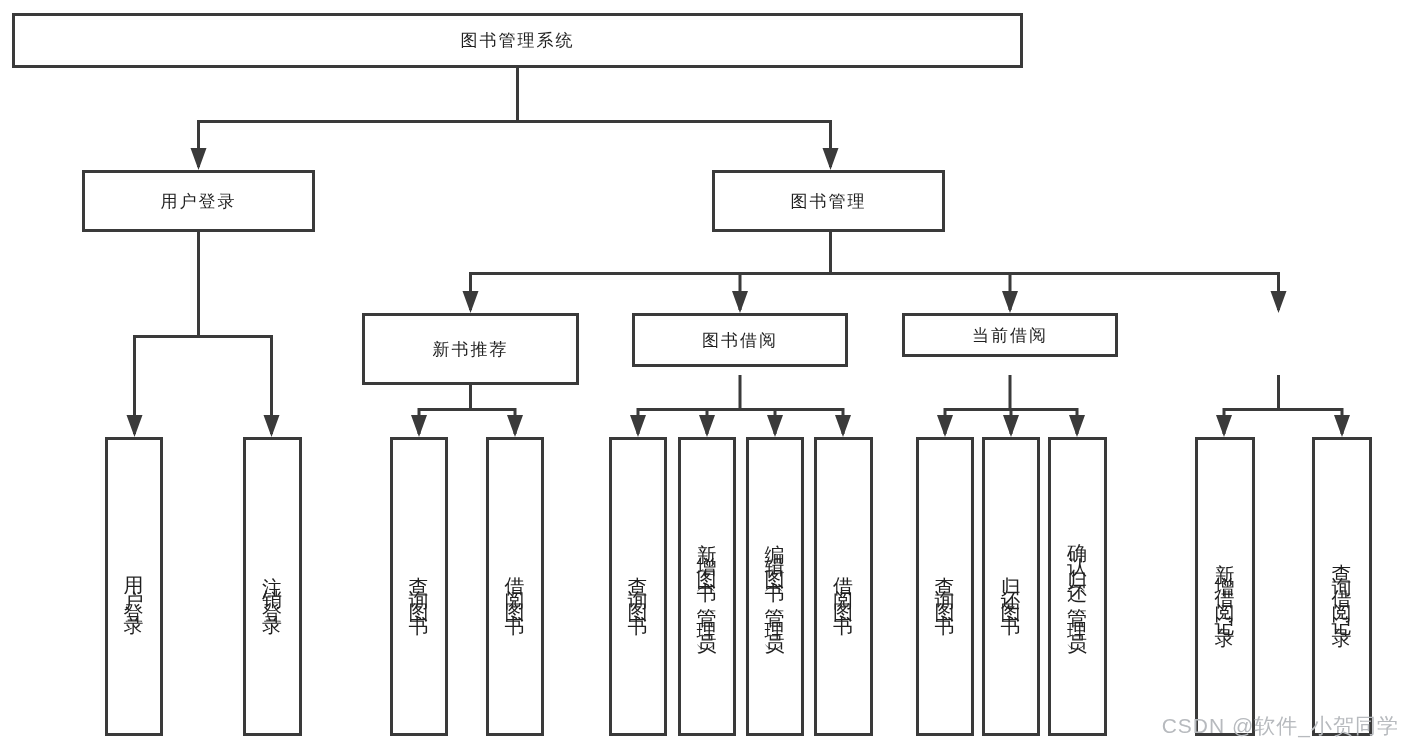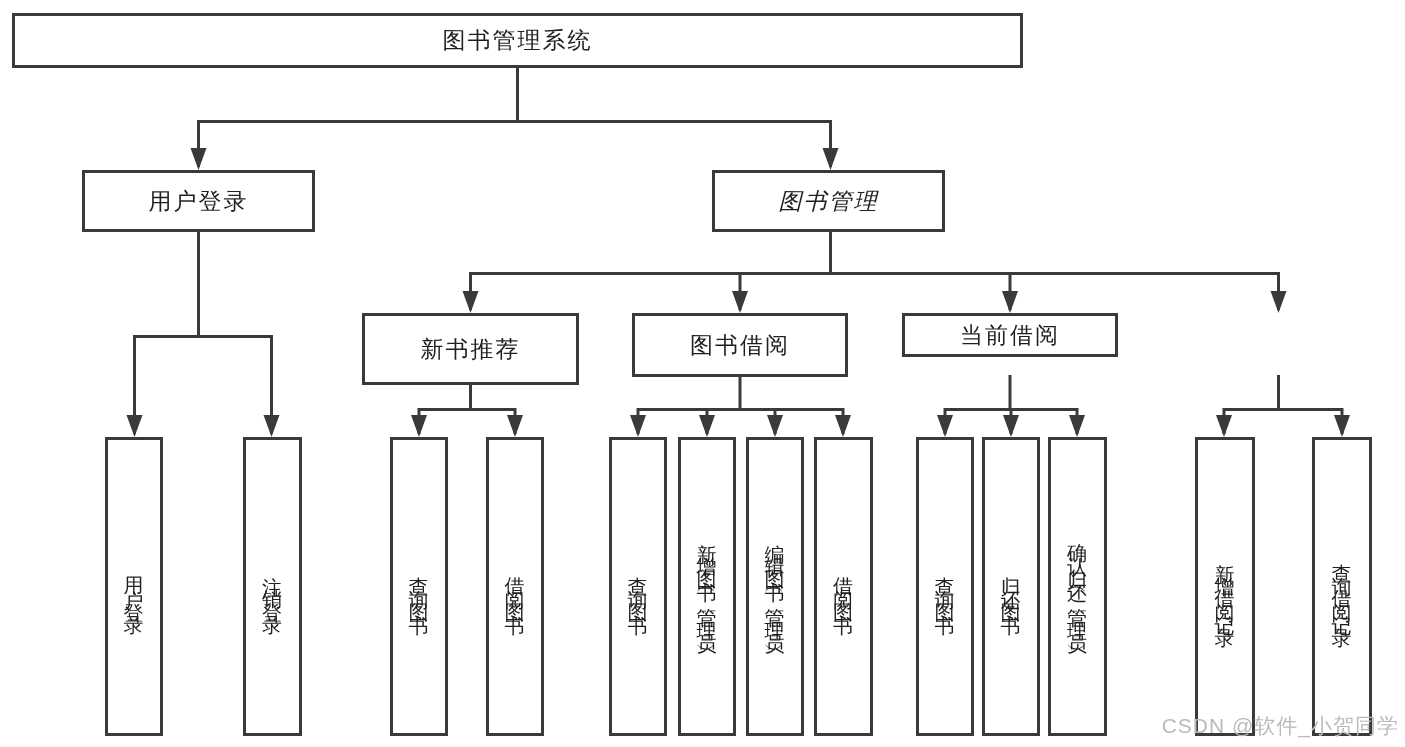--- a/index.html
+++ b/index.html
@@ -24,21 +24,21 @@
   }
   .node {
     position: absolute;
     box-sizing: border-box;
     border: 3px solid #3a3a3a;
     background: #ffffff;
     display: flex;
     align-items: center;
     justify-content: center;
     color: #1f1f1f;
-    font-size: 23px;
+    font-size: 17px;
   }
   .h-node {
     letter-spacing: 2px;
     white-space: nowrap;
   }
   .v-node {
     writing-mode: vertical-rl;
     text-orientation: mixed;
     letter-spacing: 13px;
     font-size: 20px;
@@ -101,24 +101,24 @@
              M937 415 L953 415 L945 437 Z
              M1003 415 L1019 415 L1011 437 Z
              M1069 415 L1085 415 L1077 437 Z
              M1216 415 L1232 415 L1224 437 Z
              M1334 415 L1350 415 L1342 437 Z"></path>
   </svg>
 
   <div class="node h-node" style="left:12px; top:13px; width:1011px; height:55px;">图书管理系统</div>
 
   <div class="node h-node" style="left:82px; top:170px; width:233px; height:62px;">用户登录</div>
-  <div class="node h-node" style="left:712px; top:170px; width:233px; height:62px;font-style:italic;">图书管理</div>
+  <div class="node h-node" style="left:712px; top:170px; width:233px; height:62px;">图书管理</div>
 
   <div class="node h-node" style="left:362px; top:313px; width:217px; height:72px;">新书推荐</div>
-  <div class="node h-node" style="left:632px; top:313px; width:216px; height:64px;">图书借阅</div>
+  <div class="node h-node" style="left:632px; top:313px; width:216px; height:54px;">图书借阅</div>
   <div class="node h-node" style="left:902px; top:313px; width:216px; height:44px;">当前借阅</div>
 
   <div class="node v-node" style="left:105px; top:437px; width:58px; height:299px;">用户登录</div>
   <div class="node v-node" style="left:243px; top:437px; width:59px; height:299px;">注销登录</div>
 
   <div class="node v-node" style="left:390px; top:437px; width:58px; height:299px;">查询图书</div>
   <div class="node v-node" style="left:486px; top:437px; width:58px; height:299px;">借阅图书</div>
 
   <div class="node v-node" style="left:609px; top:437px; width:58px; height:299px;">查询图书</div>
   <div class="node v-node" style="left:678px; top:437px; width:58px; height:299px;">新增图书（管理员）</div>

